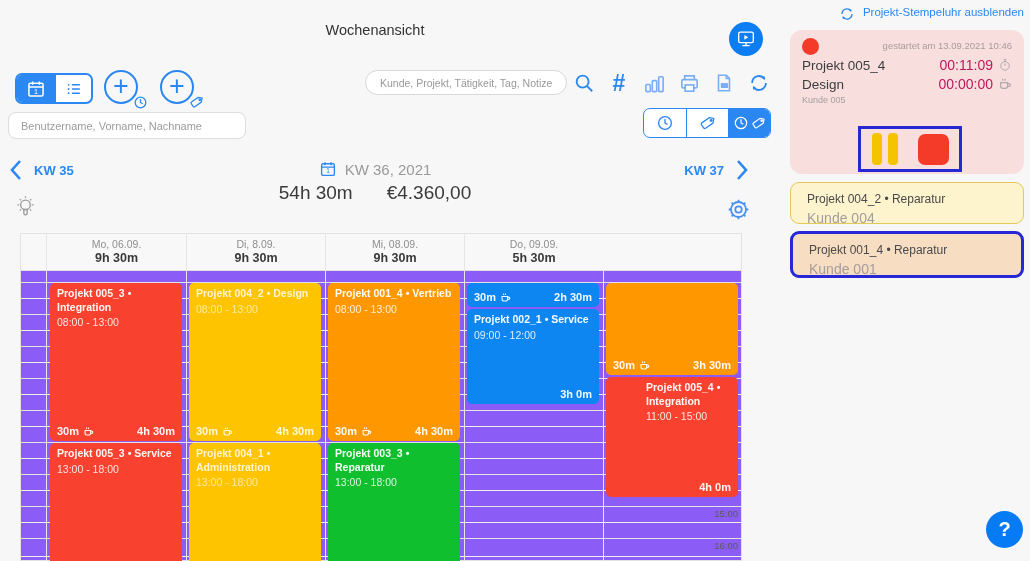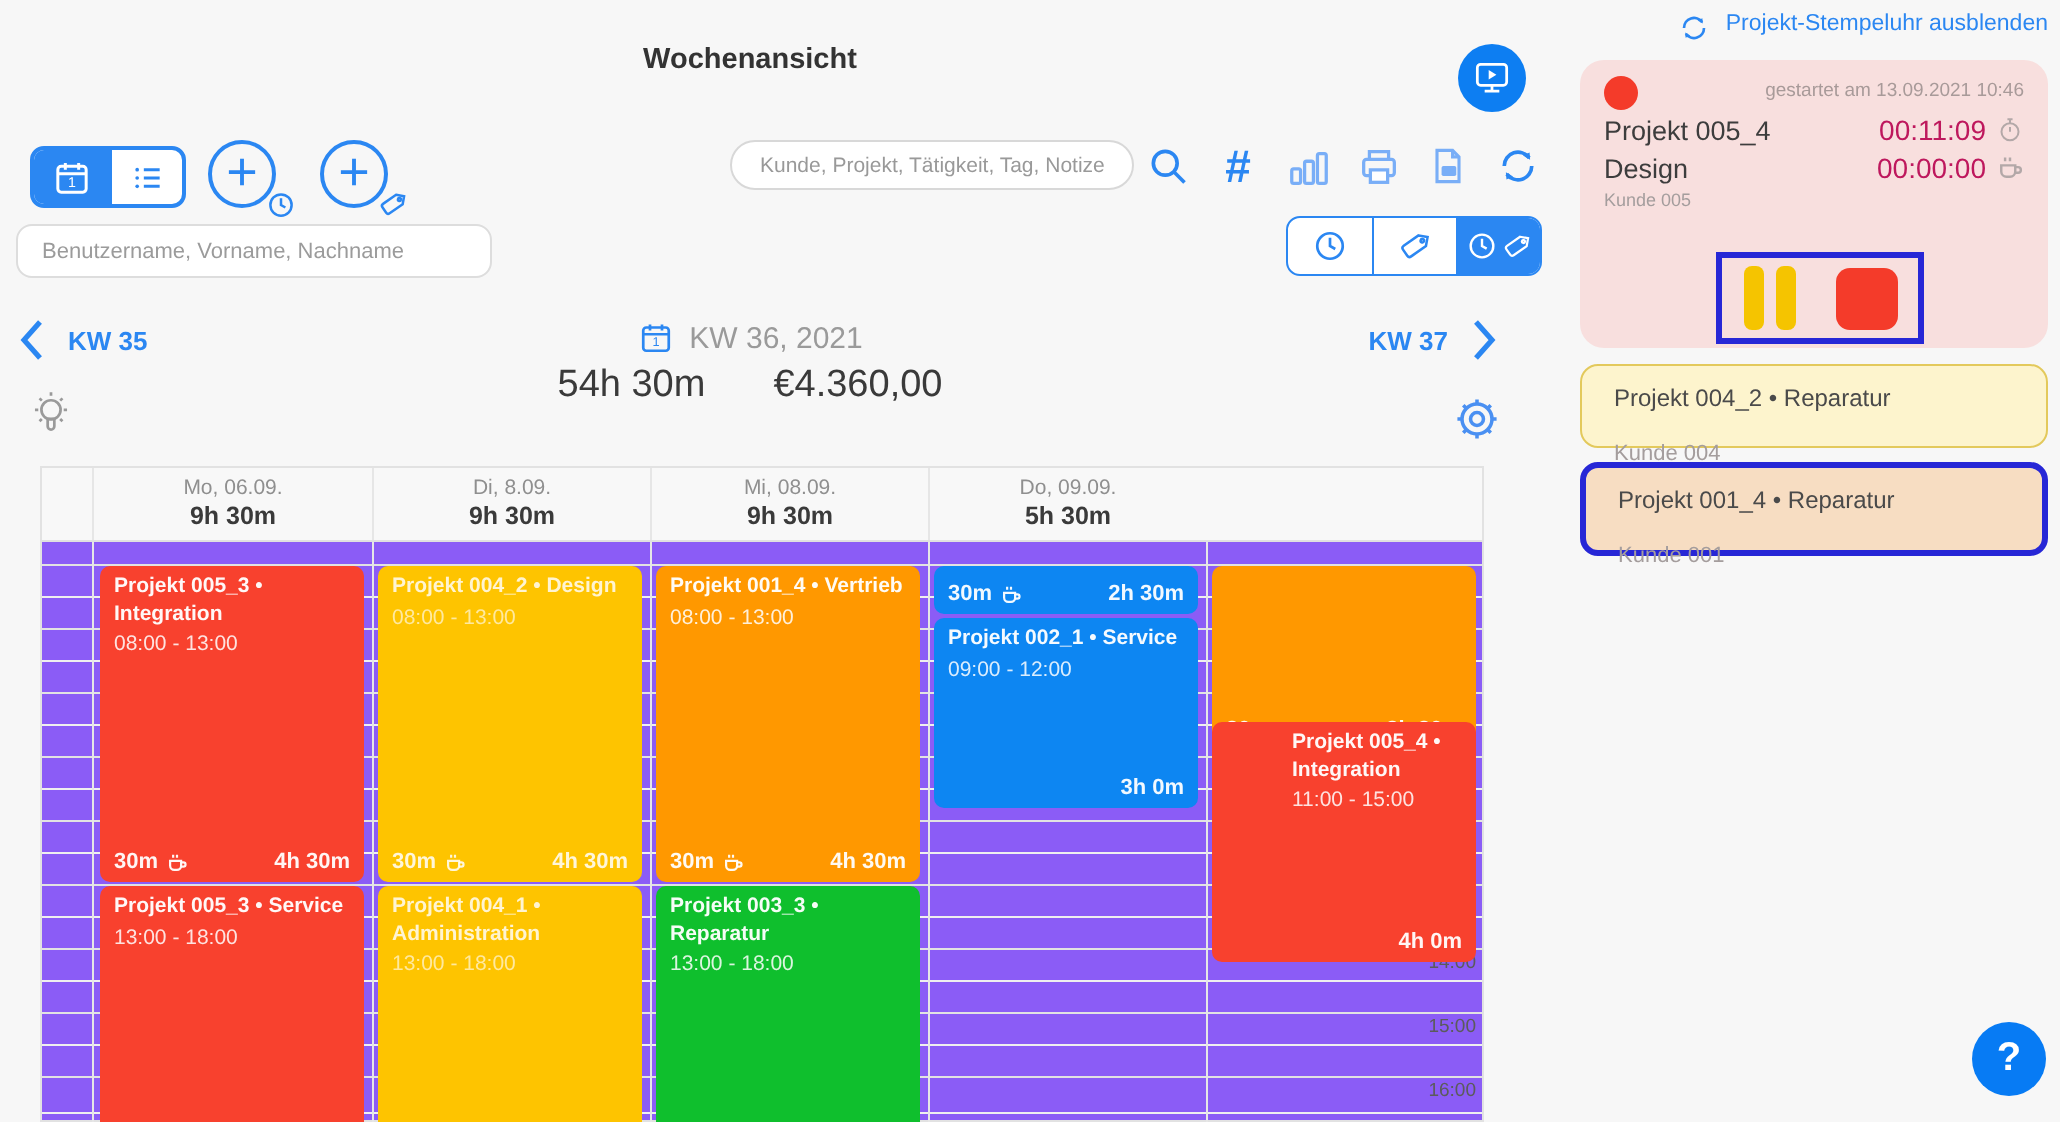--- a/index.html
+++ b/index.html
@@ -6,21 +6,21 @@
   html,body { width:1030px; height:561px; overflow:hidden; }
   body {
     position:relative;
     background:#f7f7f7;
     font-family:"Liberation Sans", sans-serif;
     color:#3c3c3c;
   }
   .abs { position:absolute; }
 
   
-  .page-title { left:0; right:280px; top:22px; text-align:center; font-size:14.5px; font-weight:700; color:#333; }
+  .page-title { left:0; right:280px; top:22px; text-align:center; font-size:14.5px; font-weight:400; color:#333; }
   .screen-btn { left:729px; top:22px; width:34px; height:34px; border-radius:50%; background:#0d7ef2; display:flex; align-items:center; justify-content:center; }
 
   .seg-group { left:15px; top:73px; height:31px; display:flex; border:2px solid #2b87f2; border-radius:7px; background:#fff; overflow:hidden; }
   .seg { width:37px; display:flex; align-items:center; justify-content:center; color:#2b87f2; }
   .seg.active { background:#2b87f2; color:#fff; }
   .seg + .seg { border-left:2px solid #2b87f2; }
 
   .plus-btn { top:70px; width:36px; height:36px; }
   .plus-circle { width:34px; height:34px; border:2px solid #2b87f2; border-radius:50%; color:#2b87f2; font-size:27px; font-weight:300; line-height:29px; text-align:center; background:transparent; }
   .plus-sub { position:absolute; right:-8px; bottom:-4px; color:#2b87f2; background:transparent; }
@@ -87,21 +87,21 @@
   .t-customer { font-size:9px; color:#a49d9d; margin-top:3px; }
   .ctrl-box { position:absolute; left:68px; top:96px; width:104px; height:46px; border:3px solid #2727d6; display:flex; align-items:center; justify-content:center; gap:20px; }
   .pause-ic { display:flex; gap:6px; }
   .pause-ic span { display:block; width:10px; height:32px; border-radius:4px; background:#f5c400; }
   .stop-ic { width:31px; height:31px; border-radius:7px; background:#f43b2a; }
 
   .proj-card { left:790px; width:234px; border-radius:9px; padding:9px 16px 7px; }
   .proj-card.yellow { top:182px; height:42px; background:#fdf4cd; border:1px solid #e3c95c; }
   .proj-card.orange { top:231px; height:47px; background:#f7ddc2; border:3px solid #2727d6; }
   .pc-title { font-size:12px; color:#4a4a4a; }
-  .pc-customer { font-size:11px; color:#a49d9d; margin-top:15px; }
+  .pc-customer { font-size:14px; color:#a49d9d; margin-top:4px; }
 
   .help-btn { left:986px; top:511px; width:37px; height:37px; border-radius:50%; background:#077bf4; color:#fff; font-size:20px; font-weight:700; display:flex; align-items:center; justify-content:center; }
 
   svg { display:block; }
 </style>
 </head>
 <body>
 
 <div class="abs page-title">Wochenansicht</div>
 
@@ -420,21 +420,21 @@
                 <svg width="11" height="11" viewBox="0 0 16 16" fill="none" stroke="currentColor" stroke-width="1.6">
                   <path d="M3 6.5h8v3.5a3 3 0 0 1-3 3H6a3 3 0 0 1-3-3z"></path>
                   <path d="M11 7.5h1.6a1.6 1.6 0 0 1 0 3.2H11"></path>
                   <path d="M5.2 2v2.2M8 2v2.2"></path>
                 </svg>
               </span>
             </span>
             <span>3h 30m</span>
           </div>
         </div>
-        <div class="ev red" style="top: 90px; height: 120px; background: rgb(248, 65, 46); padding-left: 40px;">
+        <div class="ev red" style="top: 106px; height: 120px; background: rgb(248, 65, 46); padding-left: 40px;">
           <div class="ev-title">Projekt 005_4 • Integration</div>
           <div class="ev-time">11:00 - 15:00</div>
           <div class="ev-footer">
             <span></span>
             <span>4h 0m</span>
           </div>
         </div>
       </div>
     </div>
 </div>

